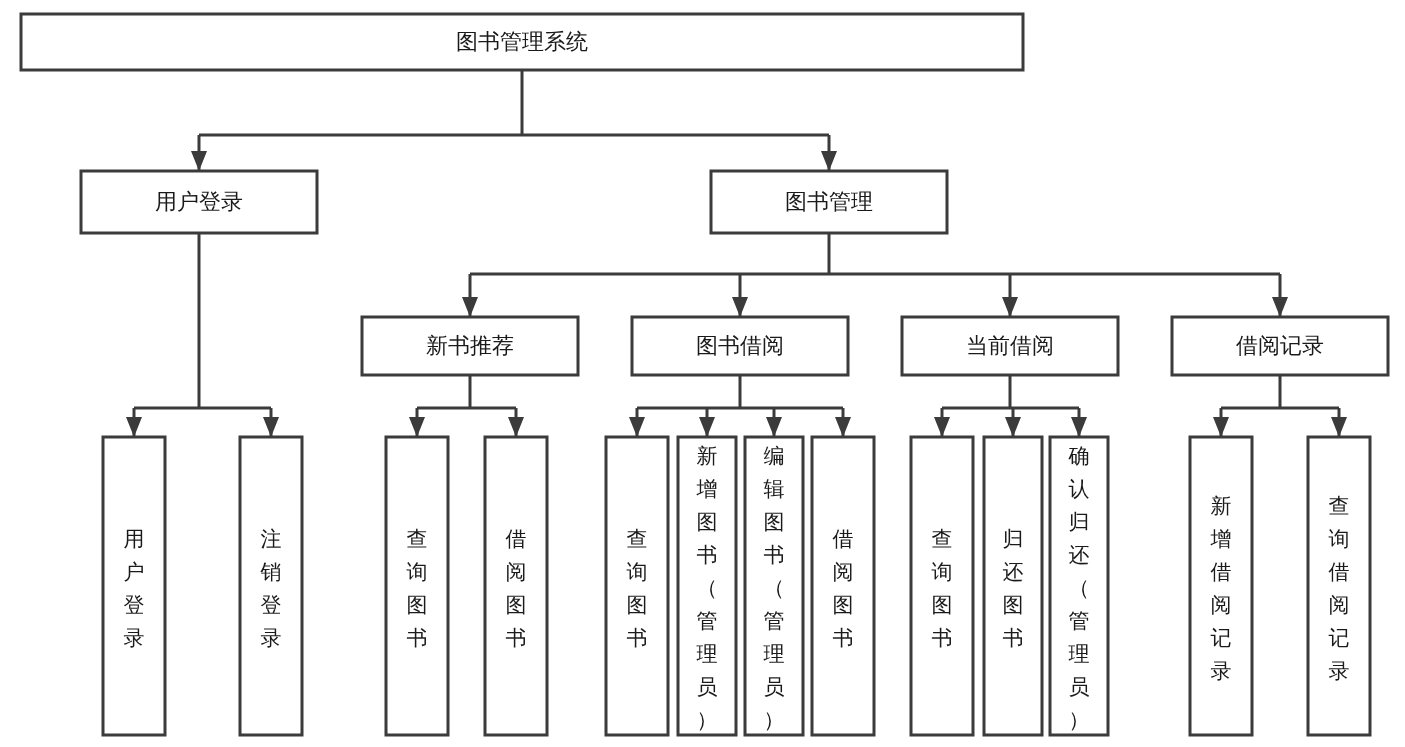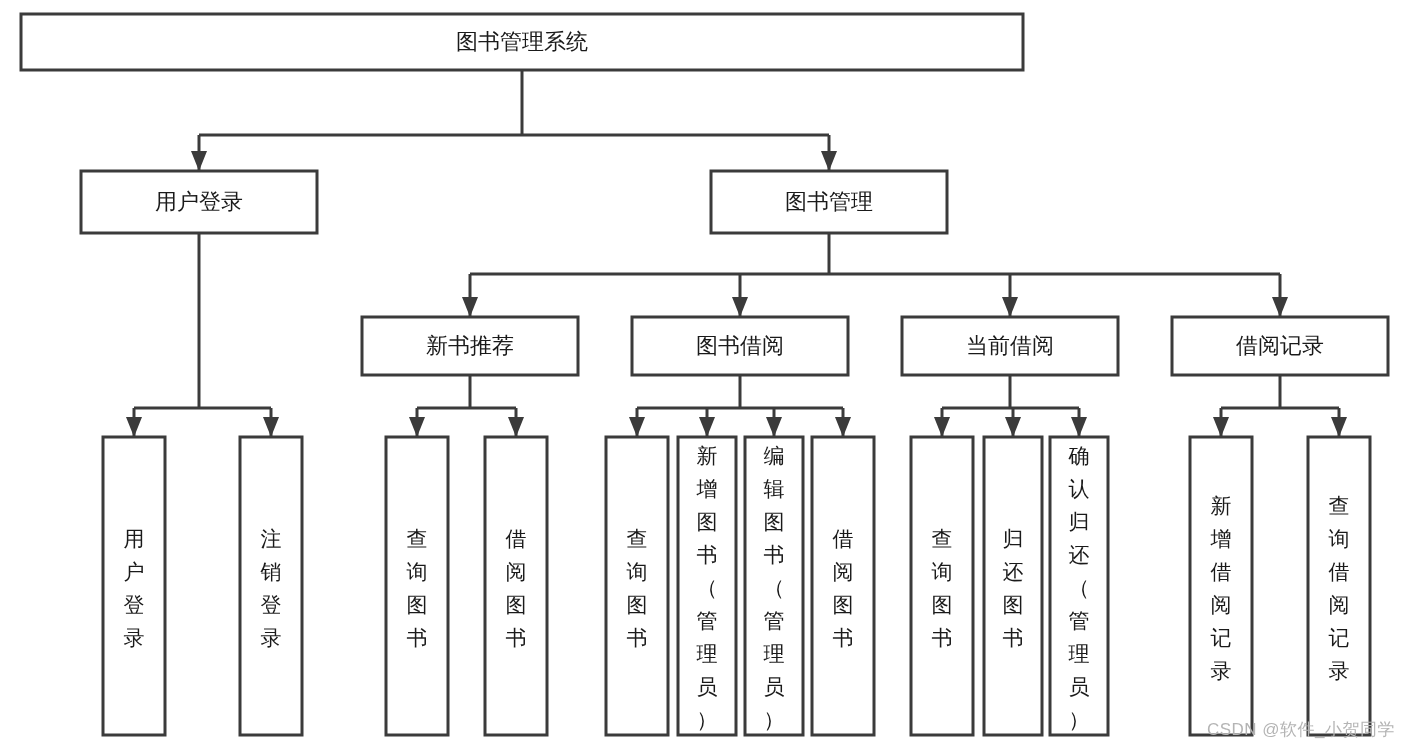--- a/index.html
+++ b/index.html
@@ -200,14 +200,13 @@
         <g>
           <rect x="1190" y="437" width="62" height="298" class="node-box"></rect>
           <text x="1221" class="node-label-v"><tspan x="1221" y="512.74">新</tspan><tspan x="1221" y="545.74">增</tspan><tspan x="1221" y="578.74">借</tspan><tspan x="1221" y="611.74">阅</tspan><tspan x="1221" y="644.74">记</tspan><tspan x="1221" y="677.74">录</tspan></text>
         </g>
         <g>
           <rect x="1308" y="437" width="62" height="298" class="node-box"></rect>
           <text x="1339" class="node-label-v"><tspan x="1339" y="512.74">查</tspan><tspan x="1339" y="545.74">询</tspan><tspan x="1339" y="578.74">借</tspan><tspan x="1339" y="611.74">阅</tspan><tspan x="1339" y="644.74">记</tspan><tspan x="1339" y="677.74">录</tspan></text>
         </g>
       </g>
   </svg>
-  <div class="watermark">CSDN @软件_小贺同学</div>
 </div>
 
 </body></html>

